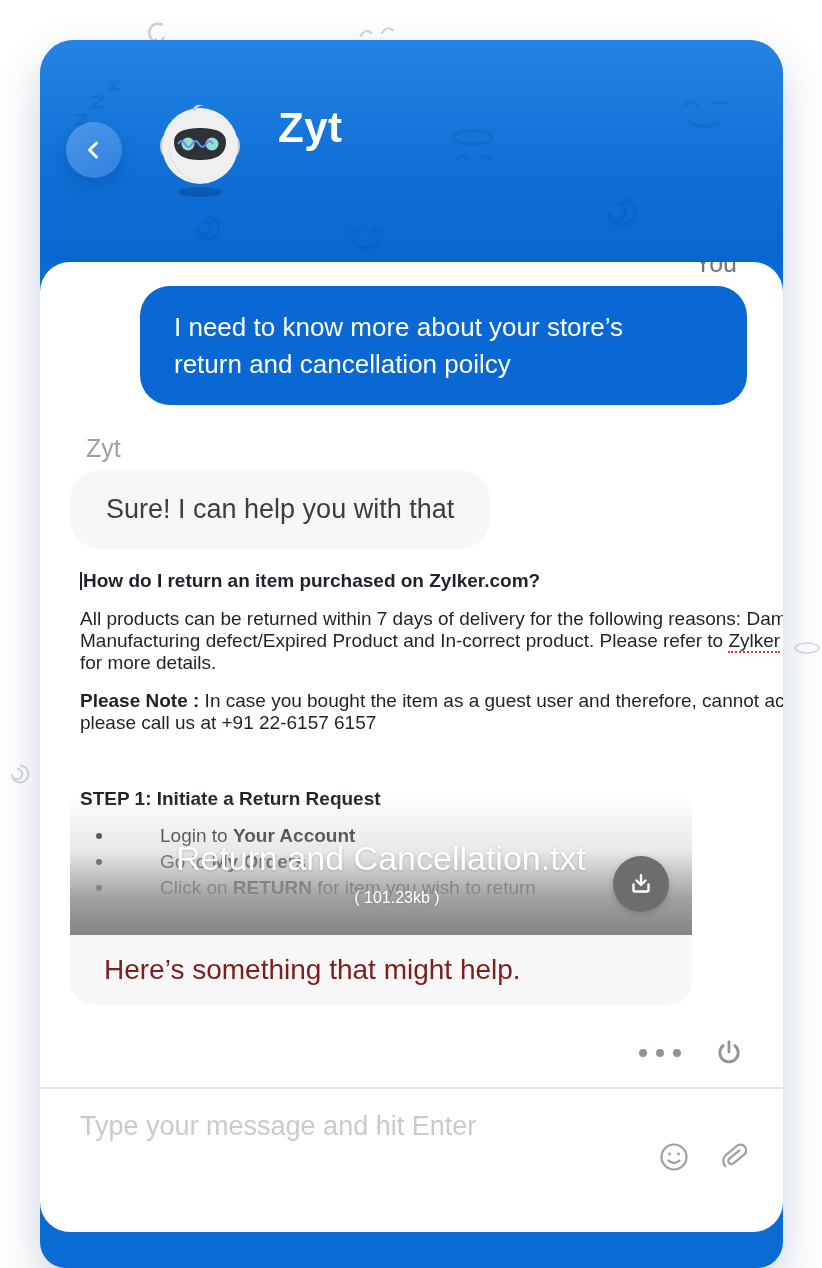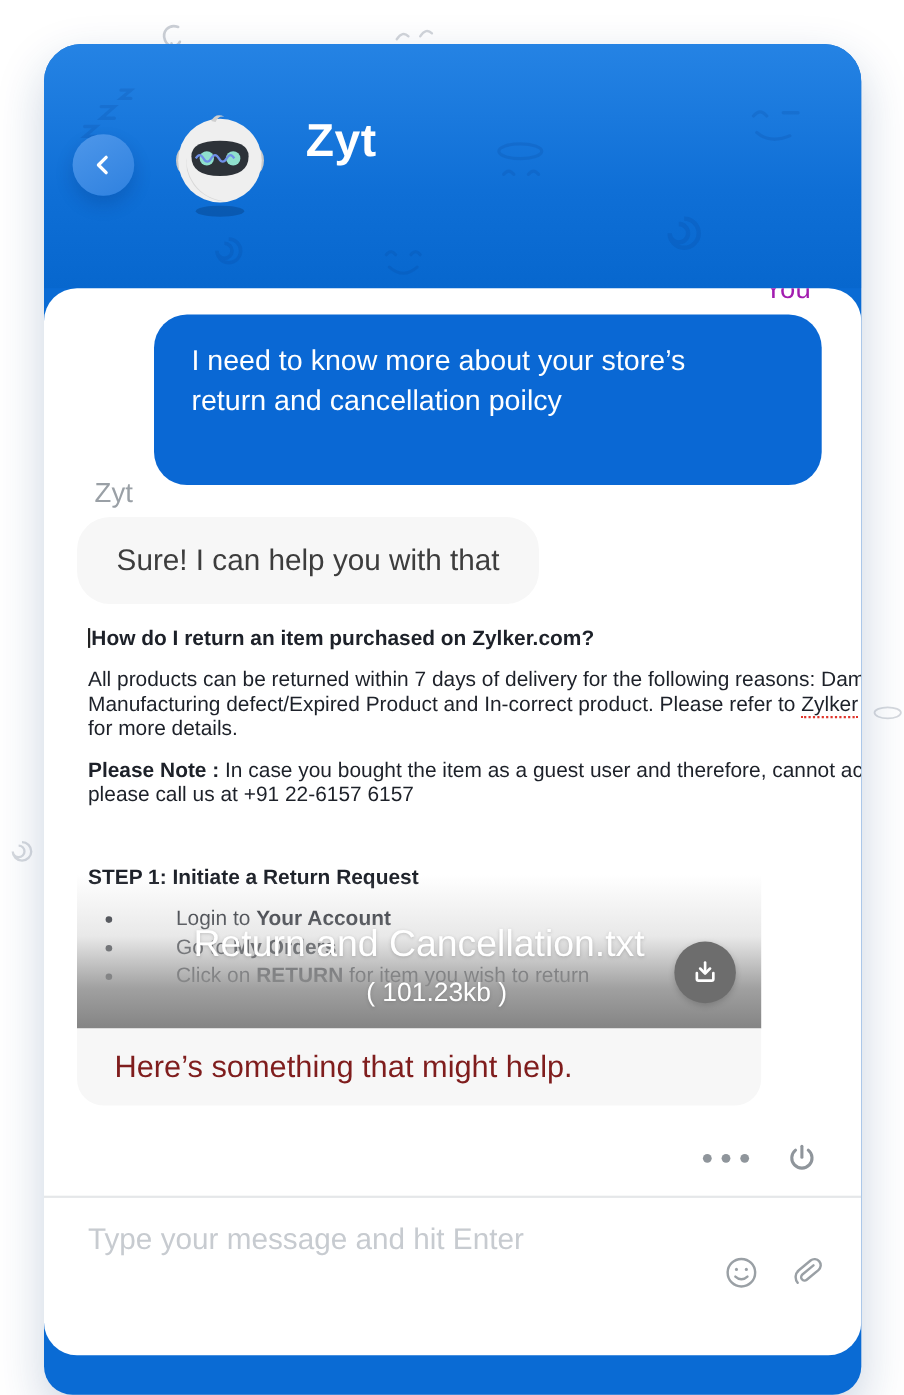--- a/index.html
+++ b/index.html
@@ -22,24 +22,24 @@
     background:linear-gradient(150deg,#4e97ea,#2f81df); display:flex; align-items:center; justify-content:center;
     box-shadow:0 8px 16px rgba(0,30,80,.18); cursor:pointer; }
   .avatar { position:absolute; left:118px; top:58px; width:84px; height:100px; }
   .h-title { position:absolute; left:238px; top:64px; color:#fff; font-size:42px; font-weight:bold; letter-spacing:.5px; }
   .h-sub { position:absolute; left:238px; top:124px; color:#f2f7fd; font-size:28px; font-weight:400; }
 
   
   .panel { position:absolute; left:0; top:222px; width:743px; height:970px;
     background:#ffffff; border-radius:30px; overflow:hidden; }
 
-  .you-label { position:absolute; top:-13px; right:46px; font-size:25px; color:#a21caf; }
+  .you-label { position:absolute; top:-13px; right:46px; font-size:25px; color:#737373; }
   .zyt-label { position:absolute; top:172px; left:46px; font-size:25px; color:#9aa0a6; }
 
-  .user-bubble { position:absolute; left:100px; right:36px; top:24px; height:155px;
+  .user-bubble { position:absolute; left:100px; right:36px; top:24px; height:119px;
     background:#0a68d4; border-radius:30px; padding:23px 34px; color:#fff;
     font-size:26px; line-height:37px; }
   .bot-bubble { position:absolute; left:30px; top:208px; background:#f7f7f7; border-radius:30px;
     padding:24px 36px; color:#3d3d3d; font-size:27px; }
 
   
   .preview { position:absolute; left:40px; top:308px; width:900px; color:#1d2129;
     font-size:19px; line-height:22px; }
   .preview .line { white-space:nowrap; }
   .pv-head { font-weight:bold; margin-bottom:16px; position:relative; }
@@ -52,21 +52,21 @@
   .pv-bullets li::before { content:""; position:absolute; left:16px; top:10px; width:6px; height:6px;
     border-radius:50%; background:#1d2129; }
 
   
   .file-card { position:absolute; left:30px; top:533px; width:622px; height:140px;
     background:linear-gradient(180deg, rgba(255,255,255,0) 0%, rgba(205,205,205,.45) 40%,
       rgba(150,150,150,.9) 74%, #848484 100%); }
   .file-overlay { position:absolute; left:0; right:0; top:44px; text-align:center; color:#fff;
     text-shadow:0 1px 3px rgba(60,60,60,.25); }
   .file-name { font-size:34px; }
-  .file-size { font-size:24px; margin-top:11px;margin-left:32px; }
+  .file-size { font-size:16px; margin-top:11px;margin-left:32px; }
   .dl-btn { position:absolute; right:23px; top:61px; width:56px; height:56px; border-radius:50%;
     background:#6d6d6d; display:flex; align-items:center; justify-content:center; cursor:pointer;
     box-shadow:0 2px 6px rgba(0,0,0,.18); }
   .caption-bubble { position:absolute; left:30px; top:673px; width:622px; height:70px;
     background:#f7f7f7; border-radius:0 0 24px 24px; display:flex; align-items:center;
     padding-left:34px; color:#7f1d1d; font-size:28px; }
 
   
   .actions { position:absolute; top:775px; right:38px; display:flex; align-items:center; gap:30px; }
   .dots { display:flex; gap:9px; cursor:pointer; padding:6px 2px; }

